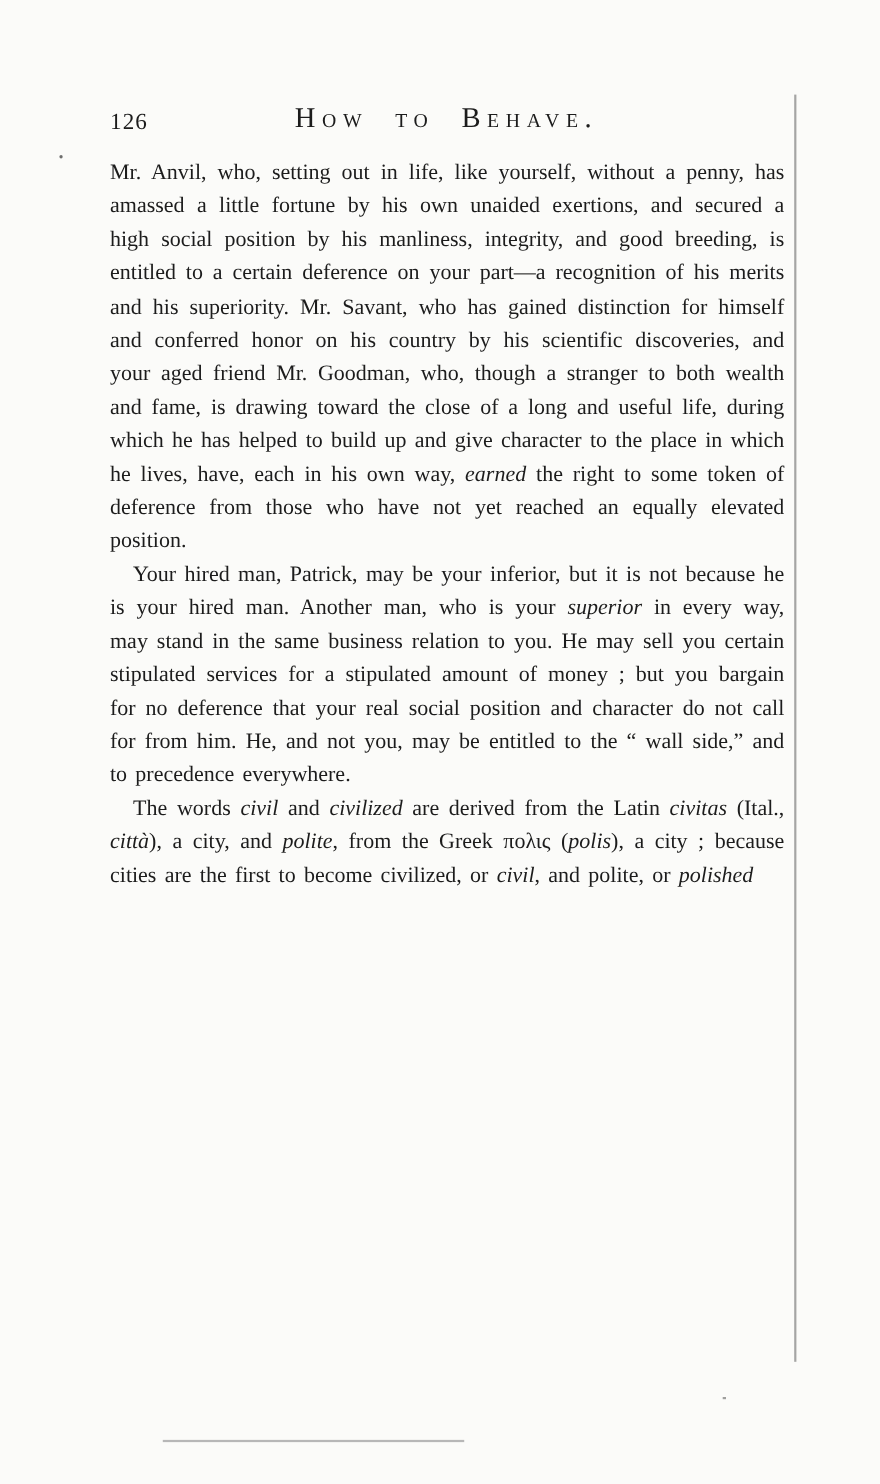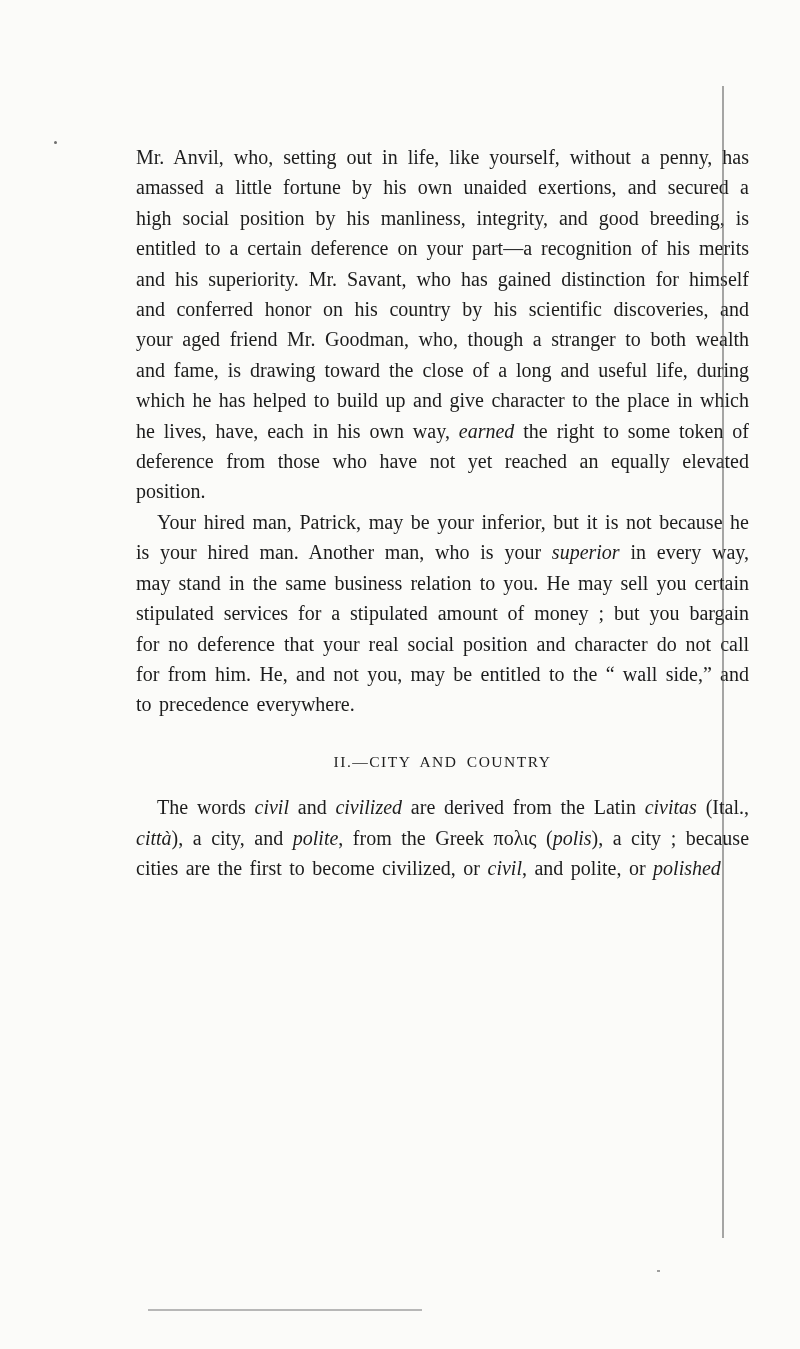--- a/index.html
+++ b/index.html
@@ -39,21 +39,20 @@
 
   .body-text {
     position: absolute;
     top: 142px;
     left: 100px;
     width: 613px;
     font-size: 20px;
     line-height: 30.4px;
     text-align: justify;
     word-spacing: 2.5px;
-    margin-left: 36px;
   }
   .para { margin: 0; text-indent: 0; }
   .para.indent { text-indent: 21px; }
   .para em { font-style: italic; }
 
   .section-heading {
     text-align: center;
     font-size: 15.5px;
     letter-spacing: 1.5px;
     margin: 27px 0 15px 0;
@@ -82,25 +81,28 @@
     left: 657px; top: 1270px;
     width: 3px; height: 2px;
     background: #777; opacity: .7;
   }
 </style>
 </head>
 <body style="--ink: #1c1c1c; --paper: #fbfbf9;">
 
 <div class="page">
 
+  <div class="header">
+    <span class="page-number">126</span>
+    <span class="running-title">How to Behave.</span>
+  </div>
 
   <div class="body-text" id="content">
       <p class="para"><span>Mr. Anvil, who, setting out in life, like yourself, without a penny, has amassed a little fortune by his own unaided exertions, and secured a high social position by his manliness, integrity, and good breeding, is entitled to a certain deference on your part—a recognition of his merits and his superiority.  Mr. Savant, who has gained distinction for himself and conferred honor on his country by his scientific discoveries, and your aged friend Mr. Goodman, who, though a stranger to both wealth and fame, is drawing toward the close of a long and useful life, during which he has helped to build up and give character to the place in which he lives, have, each in his own way, </span><em>earned</em><span> the right to some token of deference from those who have not yet reached an equally elevated position.</span></p>
       <p class="para indent"><span>Your hired man, Patrick, may be your inferior, but it is not because he is your hired man.  Another man, who is your </span><em>superior</em><span> in every way, may stand in the same business relation to you.  He may sell you certain stipulated services for a stipulated amount of money ; but you bargain for no deference that your real social position and character do not call for from him.  He, and not you, may be entitled to the “ wall side,” and to precedence everywhere.</span></p>
-      <div class="section-heading">II.—CITY AND COUNTRY</div>
       <p class="para indent"><span>The words </span><em>civil</em><span> and </span><em>civilized</em><span> are derived from the Latin </span><em>civitas</em><span> (Ital., </span><em>città</em><span>), a city, and </span><em>polite</em><span>, from the Greek πολις (</span><em>polis</em><span>), a city ; because cities are the first to become civilized, or </span><em>civil</em><span>, and polite, or </span><em>polished</em></p>
     </div>
 
   <div class="artifact artifact-vline"></div>
   <div class="artifact artifact-hline"></div>
   <div class="artifact artifact-dot-left"></div>
   <div class="artifact artifact-dot-bottom"></div>
 
 </div>
 

